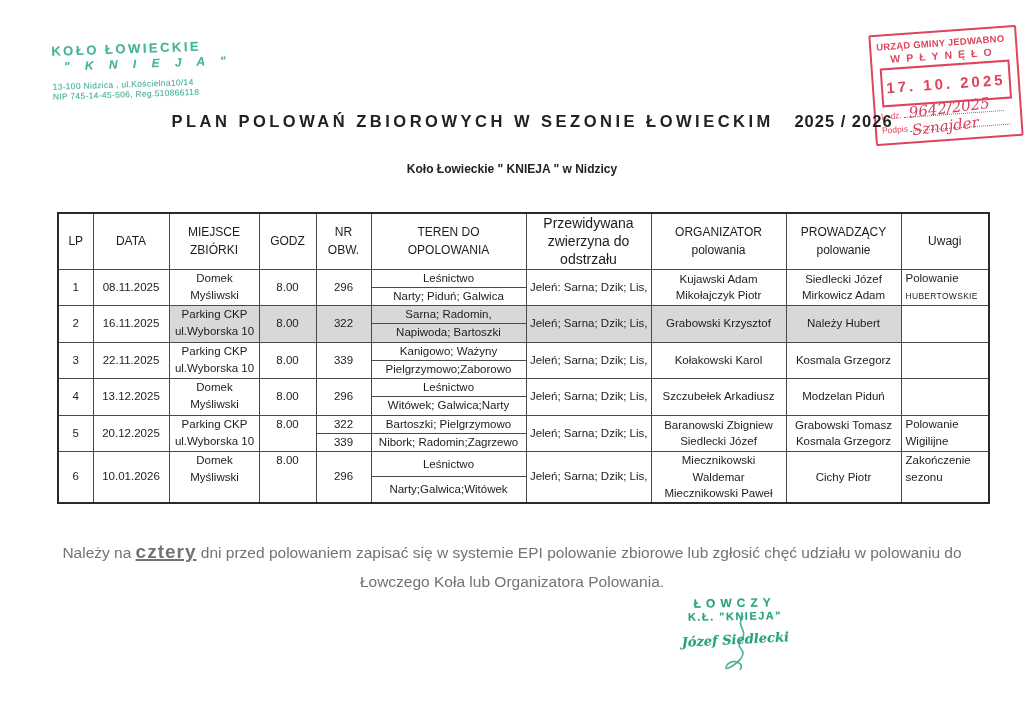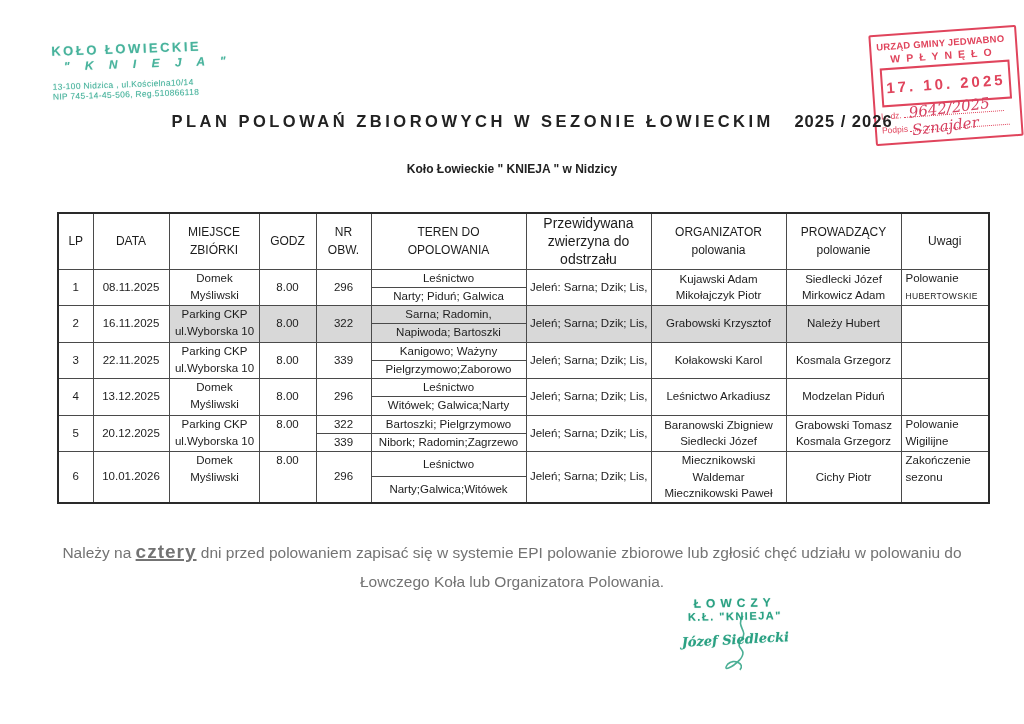--- a/index.html
+++ b/index.html
@@ -188,21 +188,21 @@
             <td class="c-teren">Pielgrzymowo;Zaborowo</td>
           </tr>
           <tr>
             <td class="c-lp" rowspan="2">4</td>
             <td class="c-data" rowspan="2">13.12.2025</td>
             <td class="c-miejsce" rowspan="2">Domek<br>Myśliwski</td>
             <td class="c-godz" rowspan="2">8.00</td>
             <td class="c-obw" rowspan="2">296</td>
             <td class="c-teren">Leśnictwo</td>
             <td class="c-zw" rowspan="2">Jeleń; Sarna; Dzik; Lis,</td>
-            <td class="c-org" rowspan="2">Leśnictwo Arkadiusz</td>
+            <td class="c-org" rowspan="2">Szczubełek Arkadiusz</td>
             <td class="c-prow" rowspan="2">Modzelan Piduń</td>
             <td class="c-uwagi" rowspan="2"></td>
           </tr>
           <tr>
             <td class="c-teren">Witówek; Galwica;Narty</td>
           </tr>
           <tr>
             <td class="c-lp" rowspan="2">5</td>
             <td class="c-data" rowspan="2">20.12.2025</td>
             <td class="c-miejsce" rowspan="2">Parking CKP<br>ul.Wyborska 10</td>

